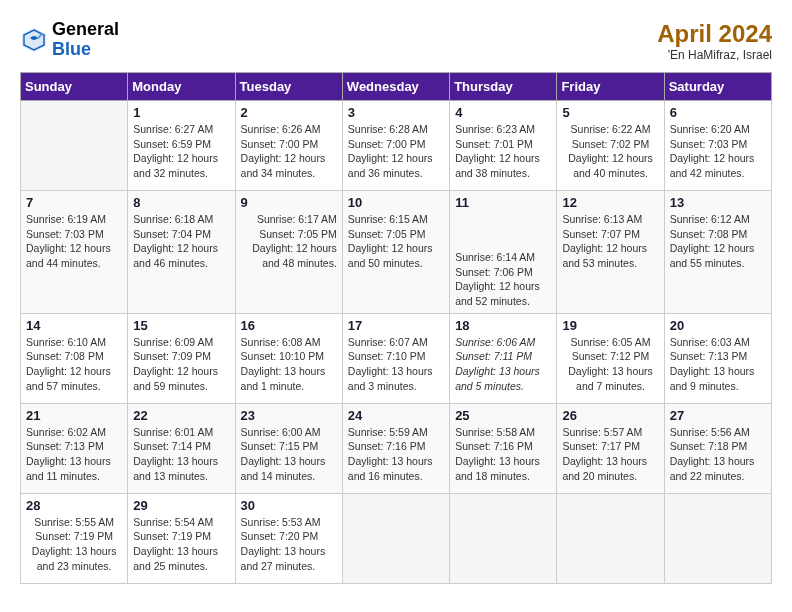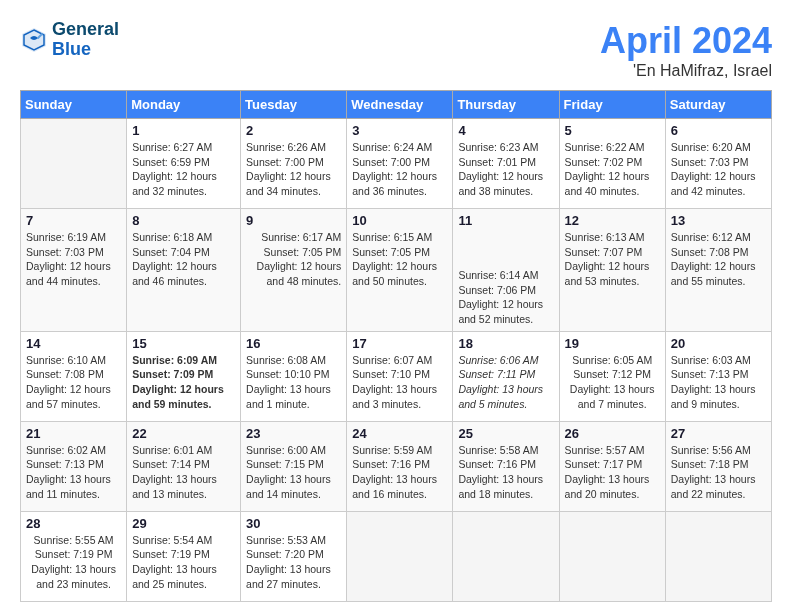--- a/index.html
+++ b/index.html
@@ -21,51 +21,51 @@
       align-items: center;
     }
     .logo-text {
       display: flex;
       flex-direction: column;
       line-height: 1.1;
     }
     .logo-general {
       font-size: 18px;
       font-weight: bold;
-      color: #0c4a6e;
+      color: #000000;
     }
     .logo-blue {
       font-size: 18px;
       font-weight: bold;
       color: #1565c0;
     }
     .logo-icon {
       width: 28px;
       height: 28px;
       margin-right: 4px;
     }
     .title-block {
       text-align: right;
     }
     .month-year {
-      font-size: 36px;
-      font-weight: bold;
-      color: #3b82f6;
+      font-size: 24px;
+      font-weight: bold;
+      color: #a16207;
     }
     .location {
-      font-size: 16px;
+      font-size: 12px;
       color: #333;
     }
     table {
       width: 100%;
       border-collapse: collapse;
       font-size: 11px;
     }
     thead tr th {
-      background-color: #3b82f6;
+      background-color: #4c1d95;
       color: #fff;
       padding: 6px 4px;
       text-align: left;
       font-size: 13px;
       font-weight: bold;
       border: 1px solid #aaa;
     }
     tbody tr td {
       border: 1px solid #ccc;
       vertical-align: top;
@@ -139,35 +139,35 @@
         </td>
         <td>
           <span class="day-number">2</span>
           <div class="day-info" style="white-space: pre-line;">Sunrise: 6:26 AM
 Sunset: 7:00 PM
 Daylight: 12 hours
 and 34 minutes.</div>
         </td>
         <td>
           <span class="day-number">3</span>
-          <div class="day-info" style="white-space: pre-line;">Sunrise: 6:24 AM
+          <div class="day-info" style="white-space: pre-line;">Sunrise: 6:28 AM
 Sunset: 7:00 PM
 Daylight: 12 hours
 and 36 minutes.</div>
         </td>
         <td>
           <span class="day-number">4</span>
           <div class="day-info" style="white-space: pre-line;">Sunrise: 6:23 AM
 Sunset: 7:01 PM
 Daylight: 12 hours
 and 38 minutes.</div>
         </td>
         <td>
           <span class="day-number">5</span>
-          <div class="day-info" style="white-space: pre-line;">Sunrise: 6:22 AM
+          <div class="day-info" style="white-space: pre-line; text-align: center;">Sunrise: 6:22 AM
 Sunset: 7:02 PM
 Daylight: 12 hours
 and 40 minutes.</div>
         </td>
         <td>
           <span class="day-number">6</span>
           <div class="day-info" style="white-space: pre-line;">Sunrise: 6:20 AM
 Sunset: 7:03 PM
 Daylight: 12 hours
 and 42 minutes.</div>
@@ -227,21 +227,21 @@
       <tr>
         <td>
           <span class="day-number">14</span>
           <div class="day-info" style="white-space: pre-line;">Sunrise: 6:10 AM
 Sunset: 7:08 PM
 Daylight: 12 hours
 and 57 minutes.</div>
         </td>
         <td>
           <span class="day-number">15</span>
-          <div class="day-info" style="white-space: pre-line; font-weight: bold;">Sunrise: 6:09 AM
+          <div class="day-info" style="white-space: pre-line;">Sunrise: 6:09 AM
 Sunset: 7:09 PM
 Daylight: 12 hours
 and 59 minutes.</div>
         </td>
         <td>
           <span class="day-number">16</span>
           <div class="day-info" style="white-space: pre-line;">Sunrise: 6:08 AM
 Sunset: 10:10 PM
 Daylight: 13 hours
 and 1 minute.</div>

